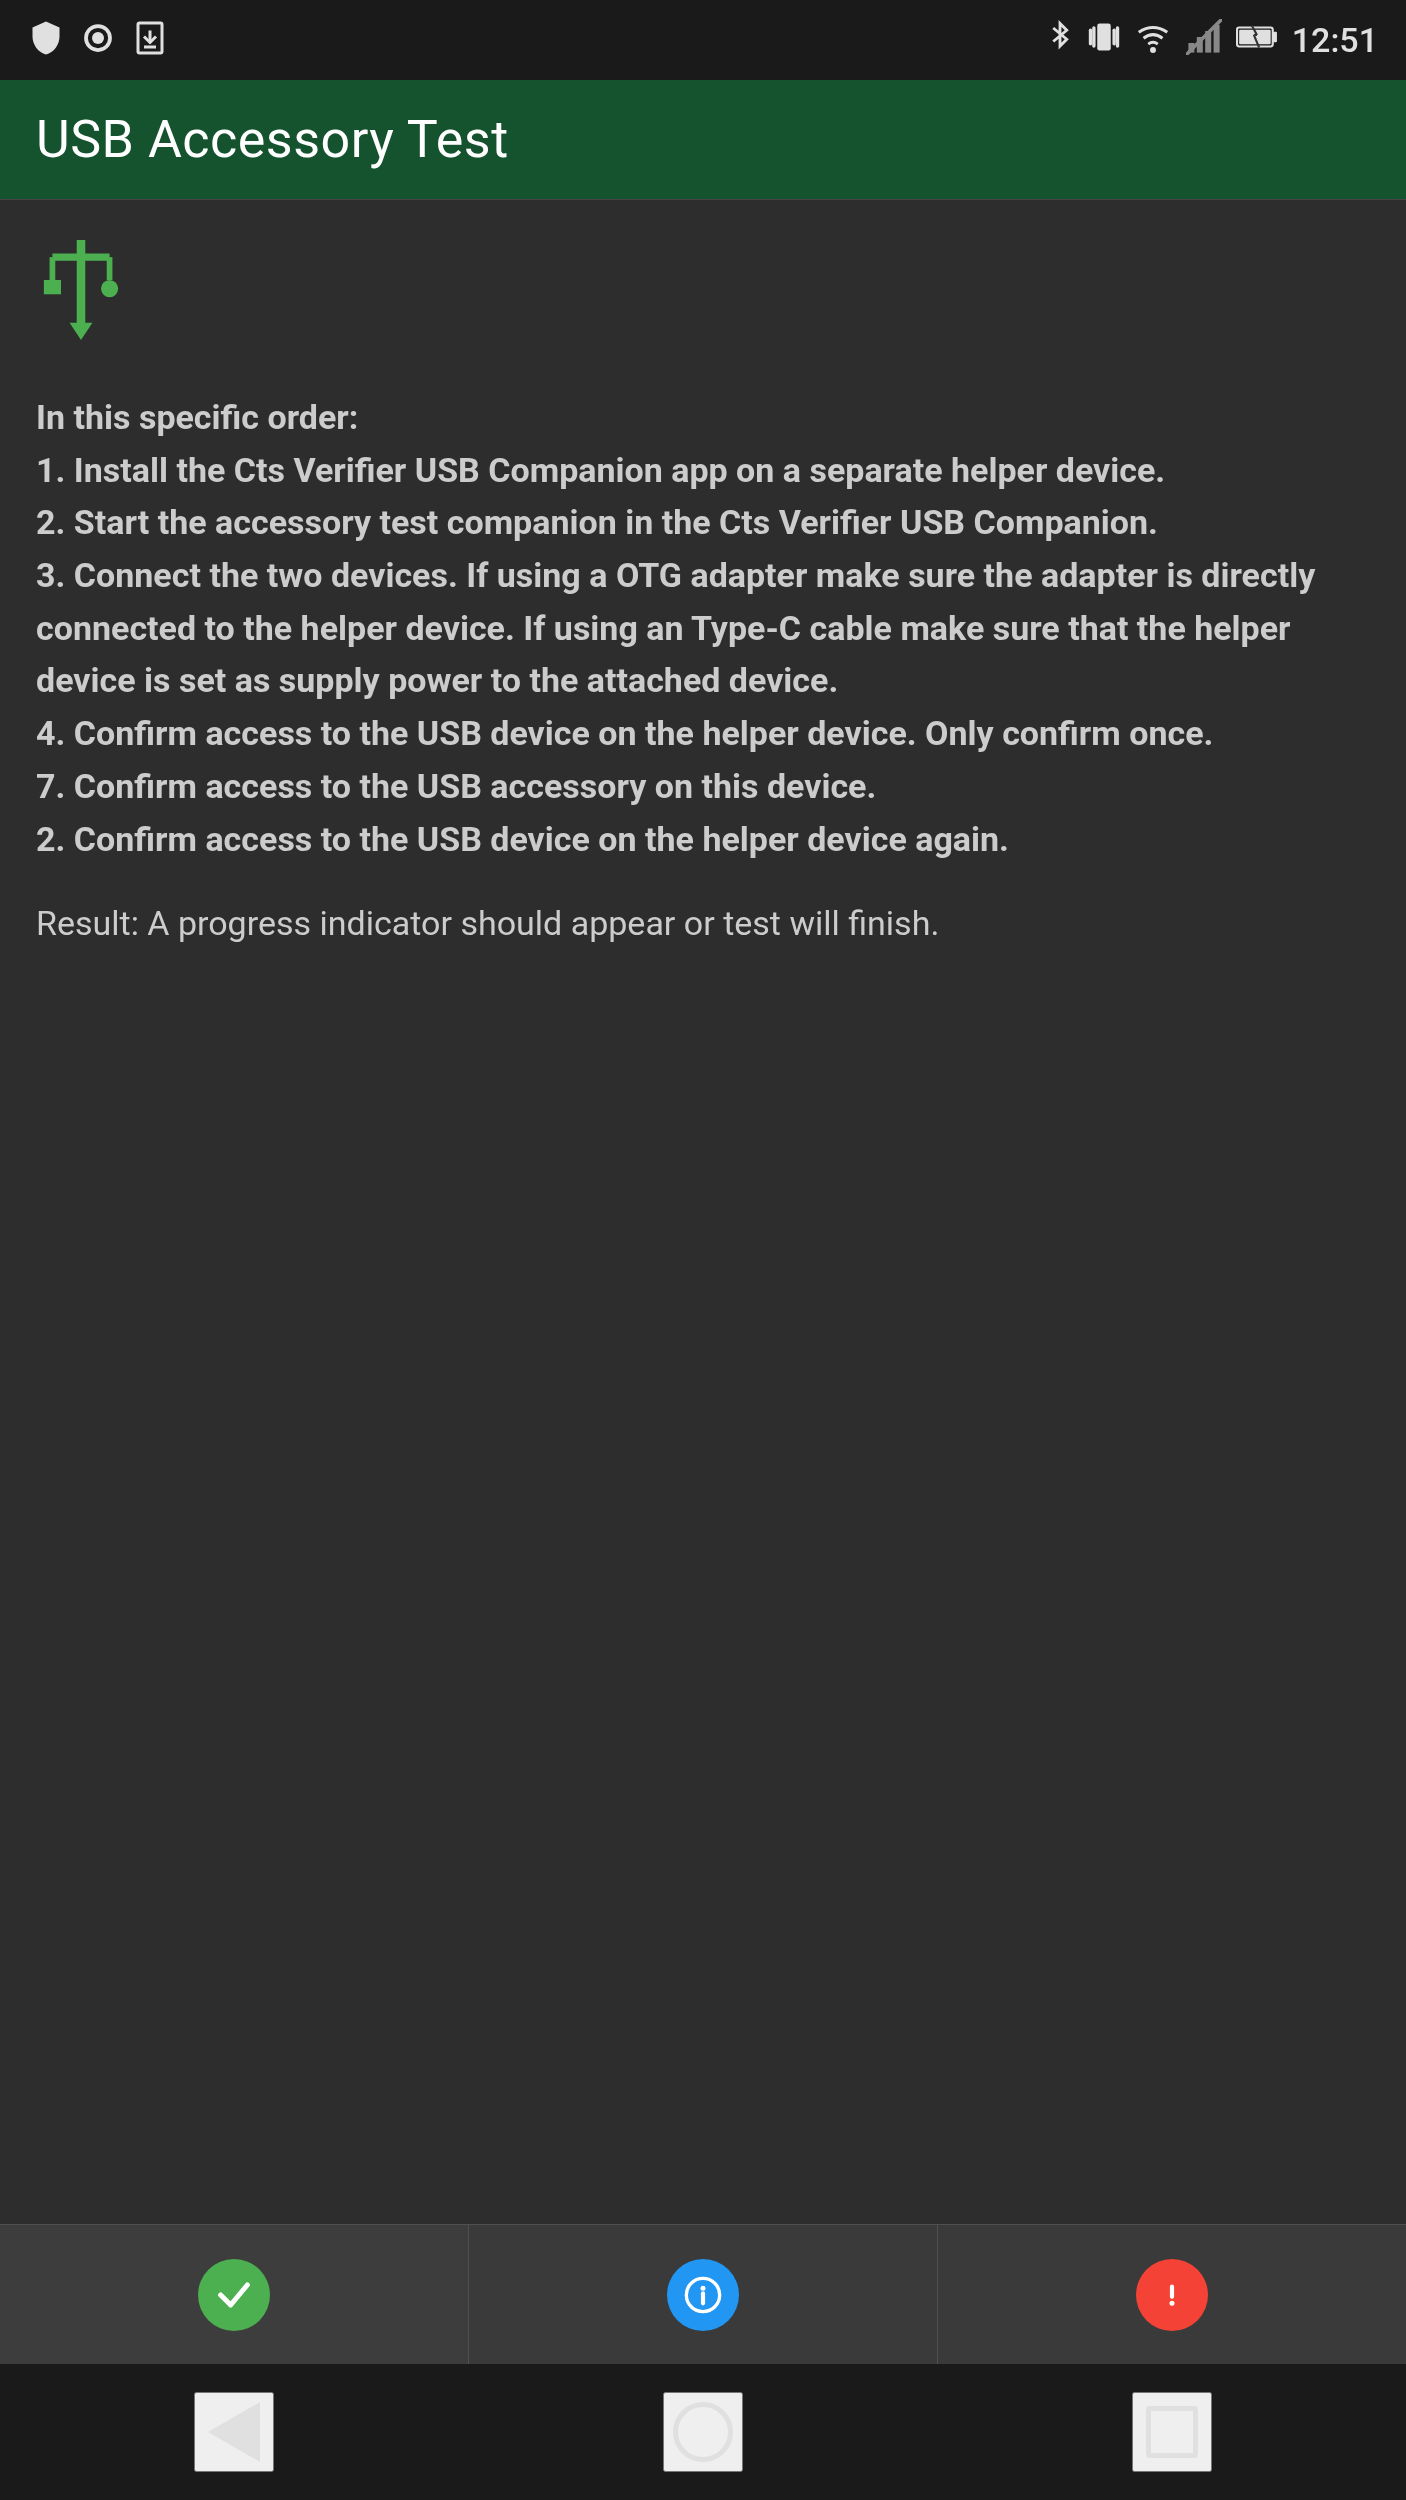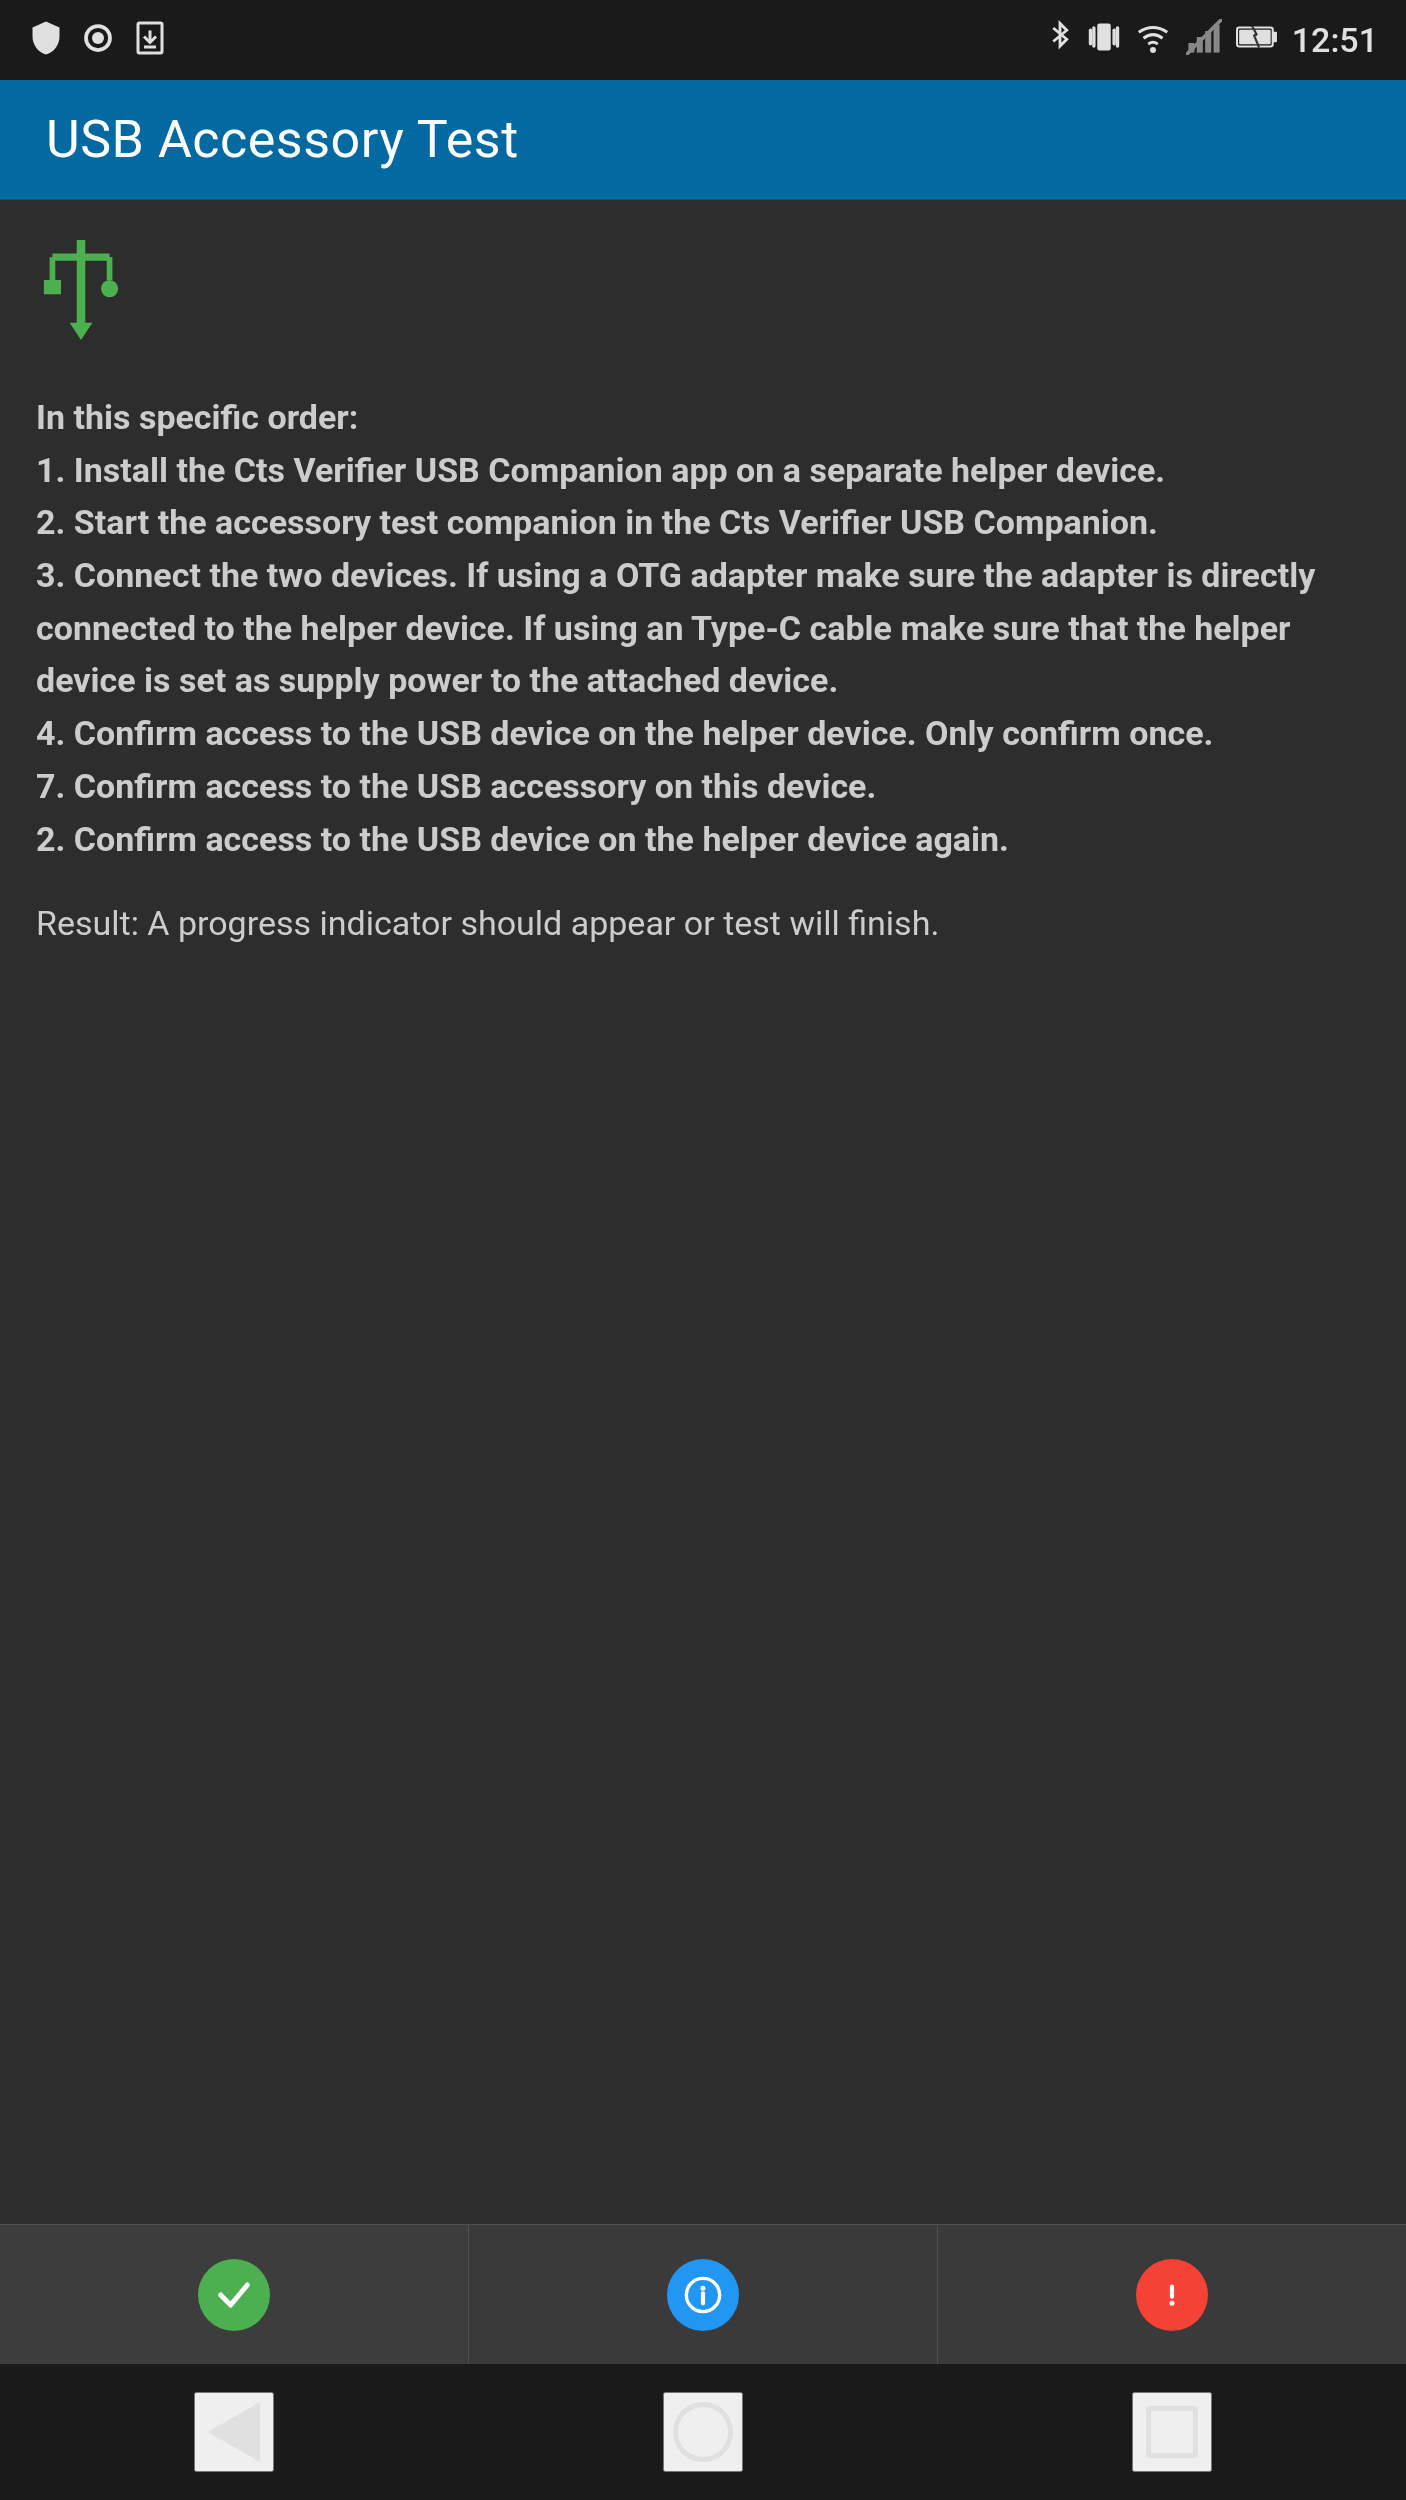--- a/index.html
+++ b/index.html
@@ -42,24 +42,24 @@
     .status-time {
       font-size: 34px;
       font-weight: 500;
       color: #e0e0e0;
     }
 
     
     .title-bar {
       width: 100%;
       height: 120px;
-      background: #0369a1;
-      display: flex;
-      align-items: center;
-      padding: 0 46px;
+      background: #14532d;
+      display: flex;
+      align-items: center;
+      padding: 0 36px;
       border-bottom: 1px solid #444;
     }
 
     .title-bar h1 {
       font-size: 52px;
       font-weight: 400;
       color: #ffffff;
       letter-spacing: 0.5px;
     }
 

